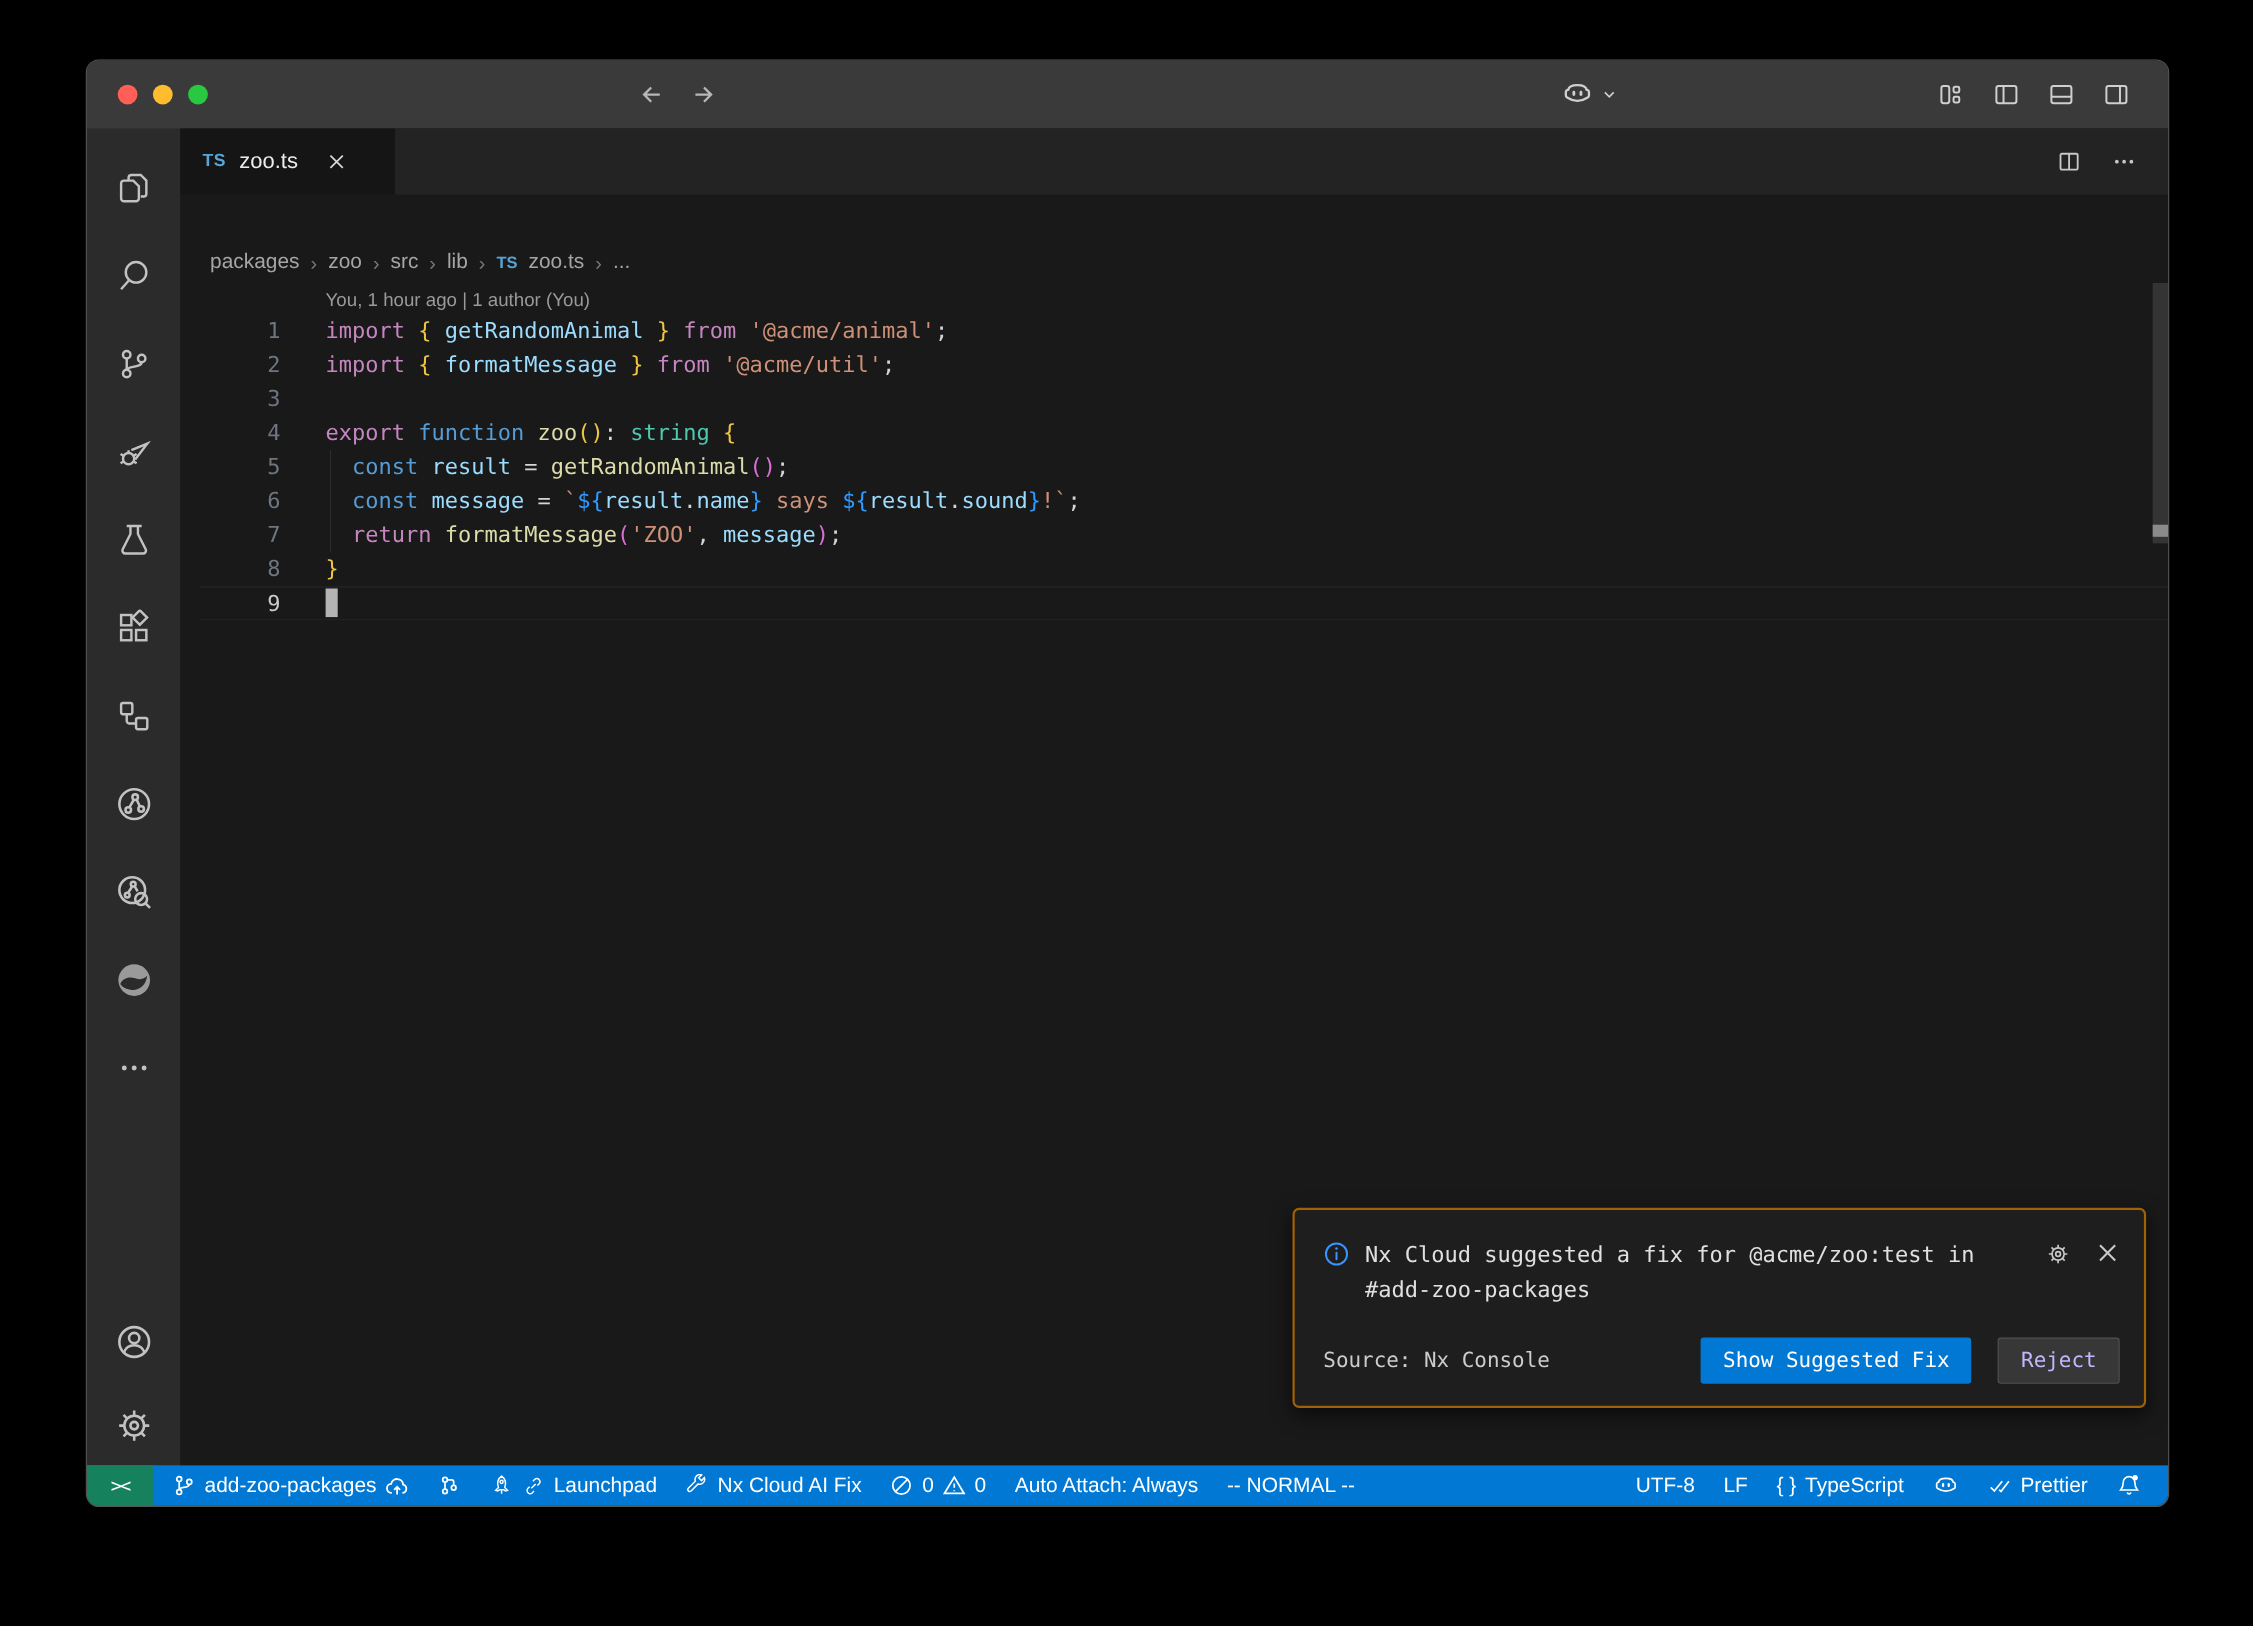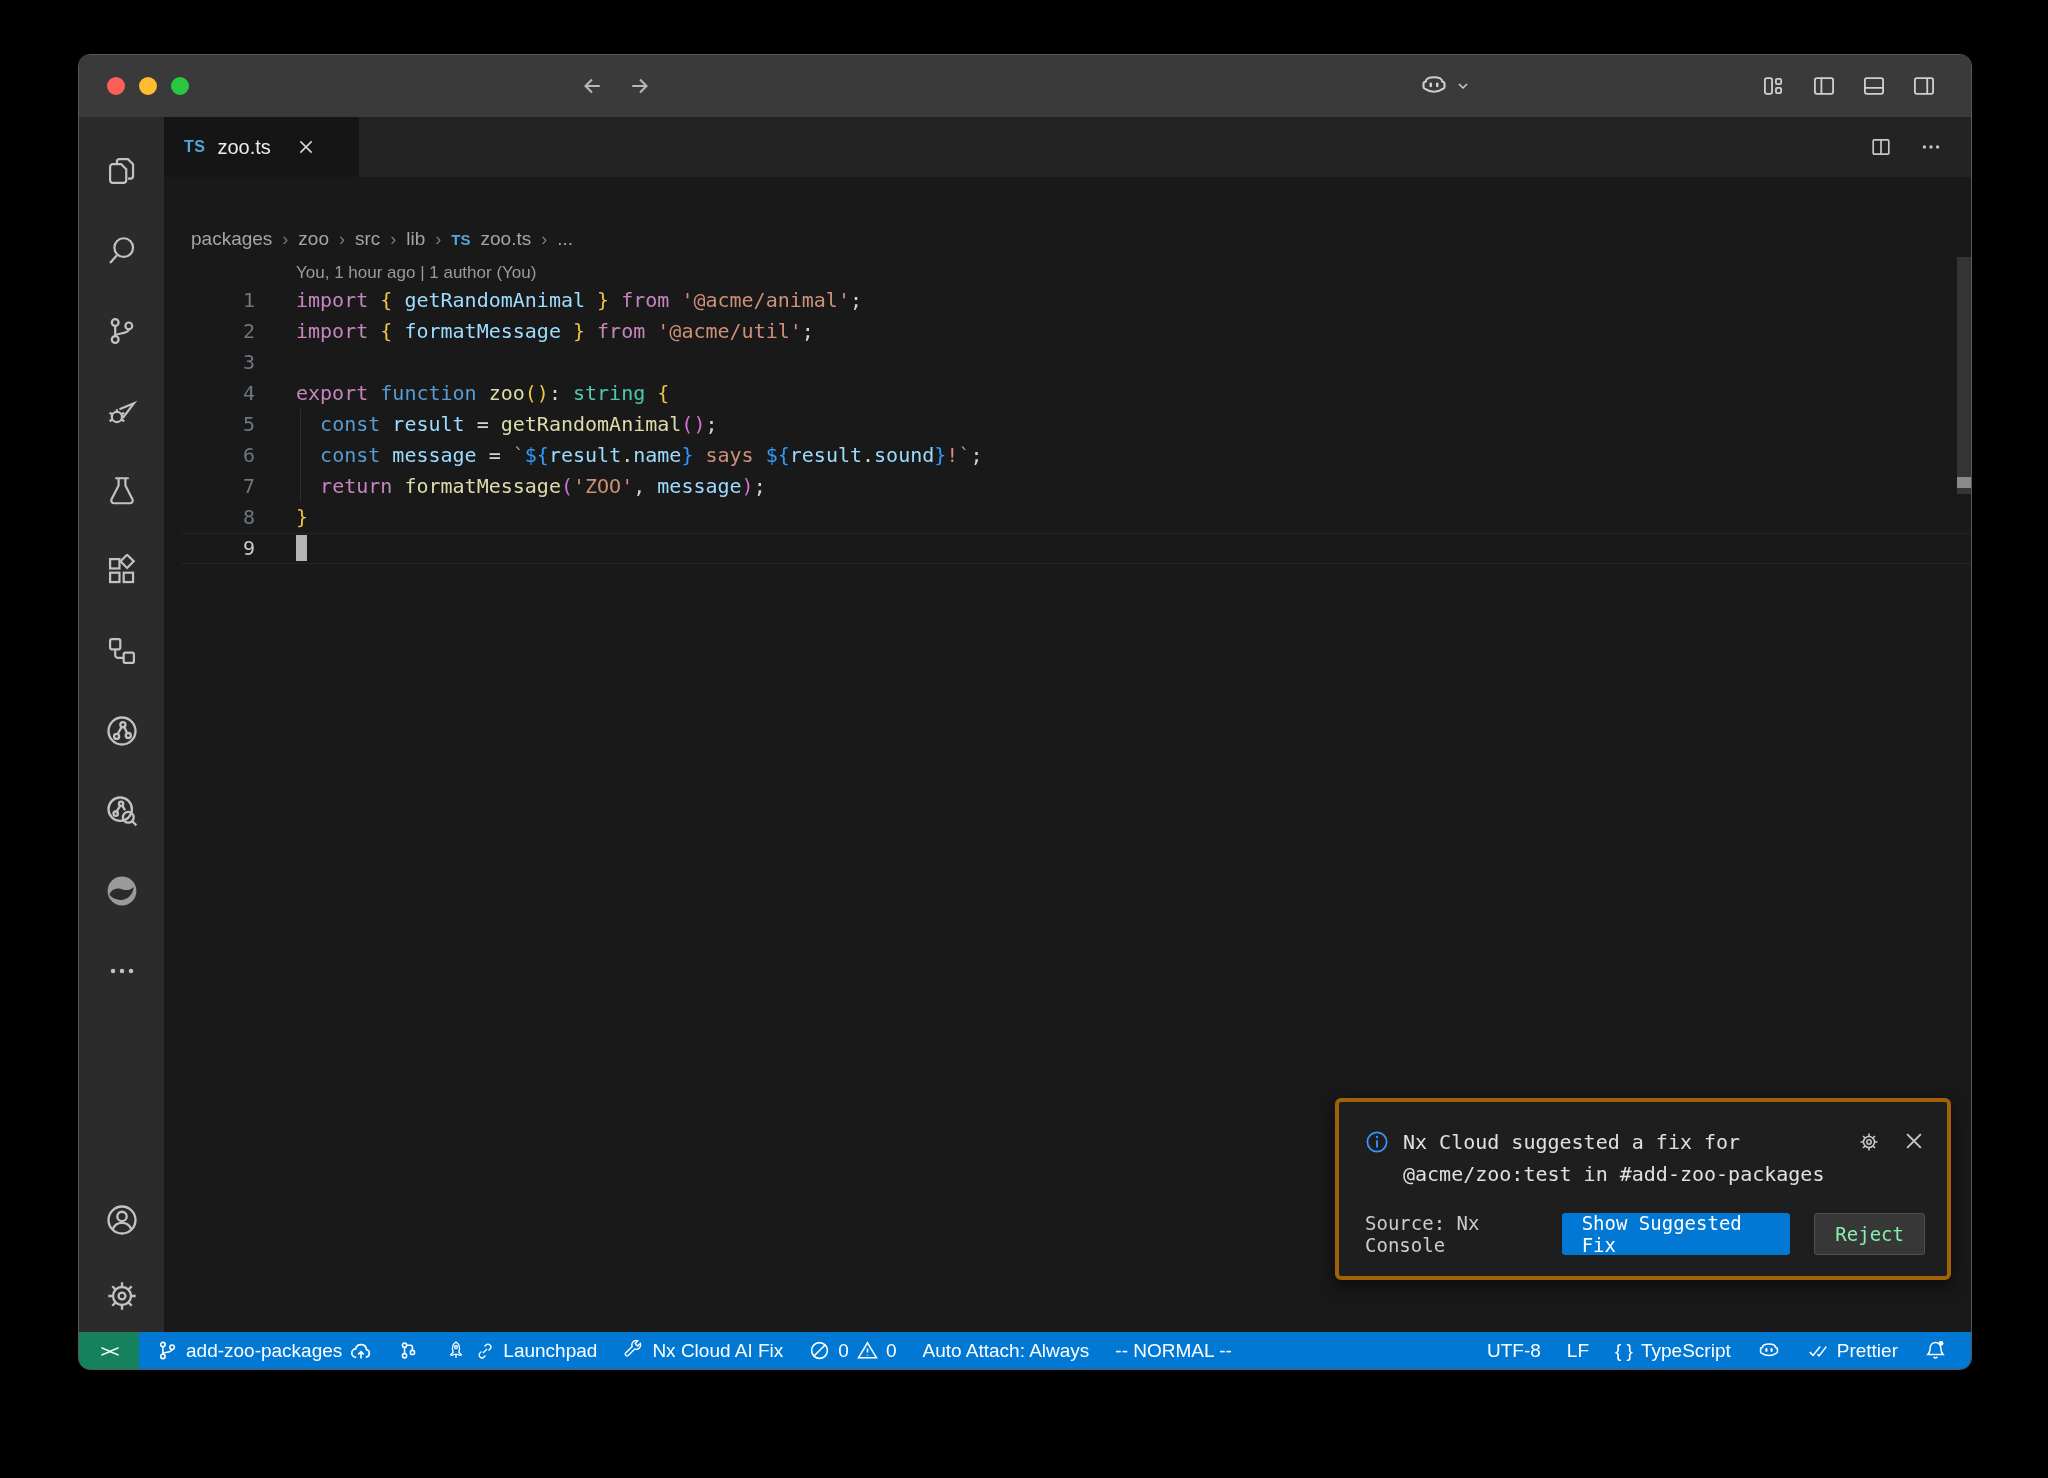--- a/index.html
+++ b/index.html
@@ -53,32 +53,32 @@
   .code-line.active .ln{color:#cccccc;}
   .code-line.active{box-shadow:inset 0 1px 0 rgba(255,255,255,.05), inset 0 -1px 0 rgba(255,255,255,.05);}
   .kw{color:#C586C0}.kb{color:#569CD6}.fn{color:#DCDCAA}.vr{color:#9CDCFE}.st{color:#CE9178}
   .ty{color:#4EC9B0}.pu{color:#D4D4D4}.b1{color:#EEC643}.b2{color:#D670D6}.b3{color:#2F9BFF}
   .cursor{display:inline-block;width:11px;height:26px;background:#b4b4b4;vertical-align:middle;margin-top:-3px;}
   .indent-guide{position:absolute;left:119px;top:152px;width:1px;height:93px;background:rgba(255,255,255,.09);}
   .vscroll{position:absolute;right:0;top:0;width:14px;height:237px;background:rgba(255,255,255,.12);}
   .vscroll-marker{position:absolute;right:0;top:220px;width:14px;height:11px;background:#8a8a8a;}
 
   
-  .toast{position:absolute;right:20px;bottom:52px;width:616px;height:182px;background:#1e1e1e;
-    border:4px solid #a16207;border-radius:6px;box-shadow:0 6px 18px rgba(0,0,0,.6);
+  .toast{position:absolute;right:20px;bottom:52px;width:776px;height:182px;background:#1e1e1e;
+    border:2px solid #a16207;border-radius:6px;box-shadow:0 6px 18px rgba(0,0,0,.6);
     padding:24px 22px 20px 26px;display:flex;flex-direction:column;z-index:5;}
   .toast-top{display:flex;align-items:flex-start;gap:14px;}
   .toast-msg{color:#e0e0e0;font-size:20px;line-height:32px;width:600px;}
   .toast-top-icons{margin-left:auto;display:flex;gap:22px;color:#c8c8c8;padding-top:4px;}
   .toast-bottom{margin-top:auto;display:flex;align-items:center;}
   .toast-source{color:#cccccc;font-size:19px;}
   .toast-btns{margin-left:auto;display:flex;gap:24px;}
   .btn{height:42px;display:flex;align-items:center;justify-content:center;font-size:19px;border-radius:3px;padding:0 20px;}
   .btn-primary{background:#0078d4;color:#fff;}
-  .btn-secondary{background:#373737;color:#86efac;border:1px solid #515151;text-align:center;}
+  .btn-secondary{background:#373737;color:#c4b5fd;border:1px solid #515151;text-align:center;}
 
   
   .statusbar{height:37px;background:#0078d4;display:flex;align-items:center;color:#fff;font-size:19px;flex:0 0 auto;}
   .sb-remote{width:60px;height:100%;background:#16825D;display:flex;align-items:center;justify-content:center;
     font-family:"DejaVu Sans Mono",monospace;font-size:17px;letter-spacing:-2px;flex:0 0 auto;}
   .sb-item{display:flex;align-items:center;gap:8px;padding:0 10px;height:100%;white-space:nowrap;}
   .sb-left{display:flex;align-items:center;height:100%;margin-left:8px;gap:6px;}
   .sb-right{display:flex;align-items:flex-end;height:100%;margin-left:auto;margin-right:14px;gap:6px;}
   .sb-ico{display:flex;align-items:center;}
 </style>

